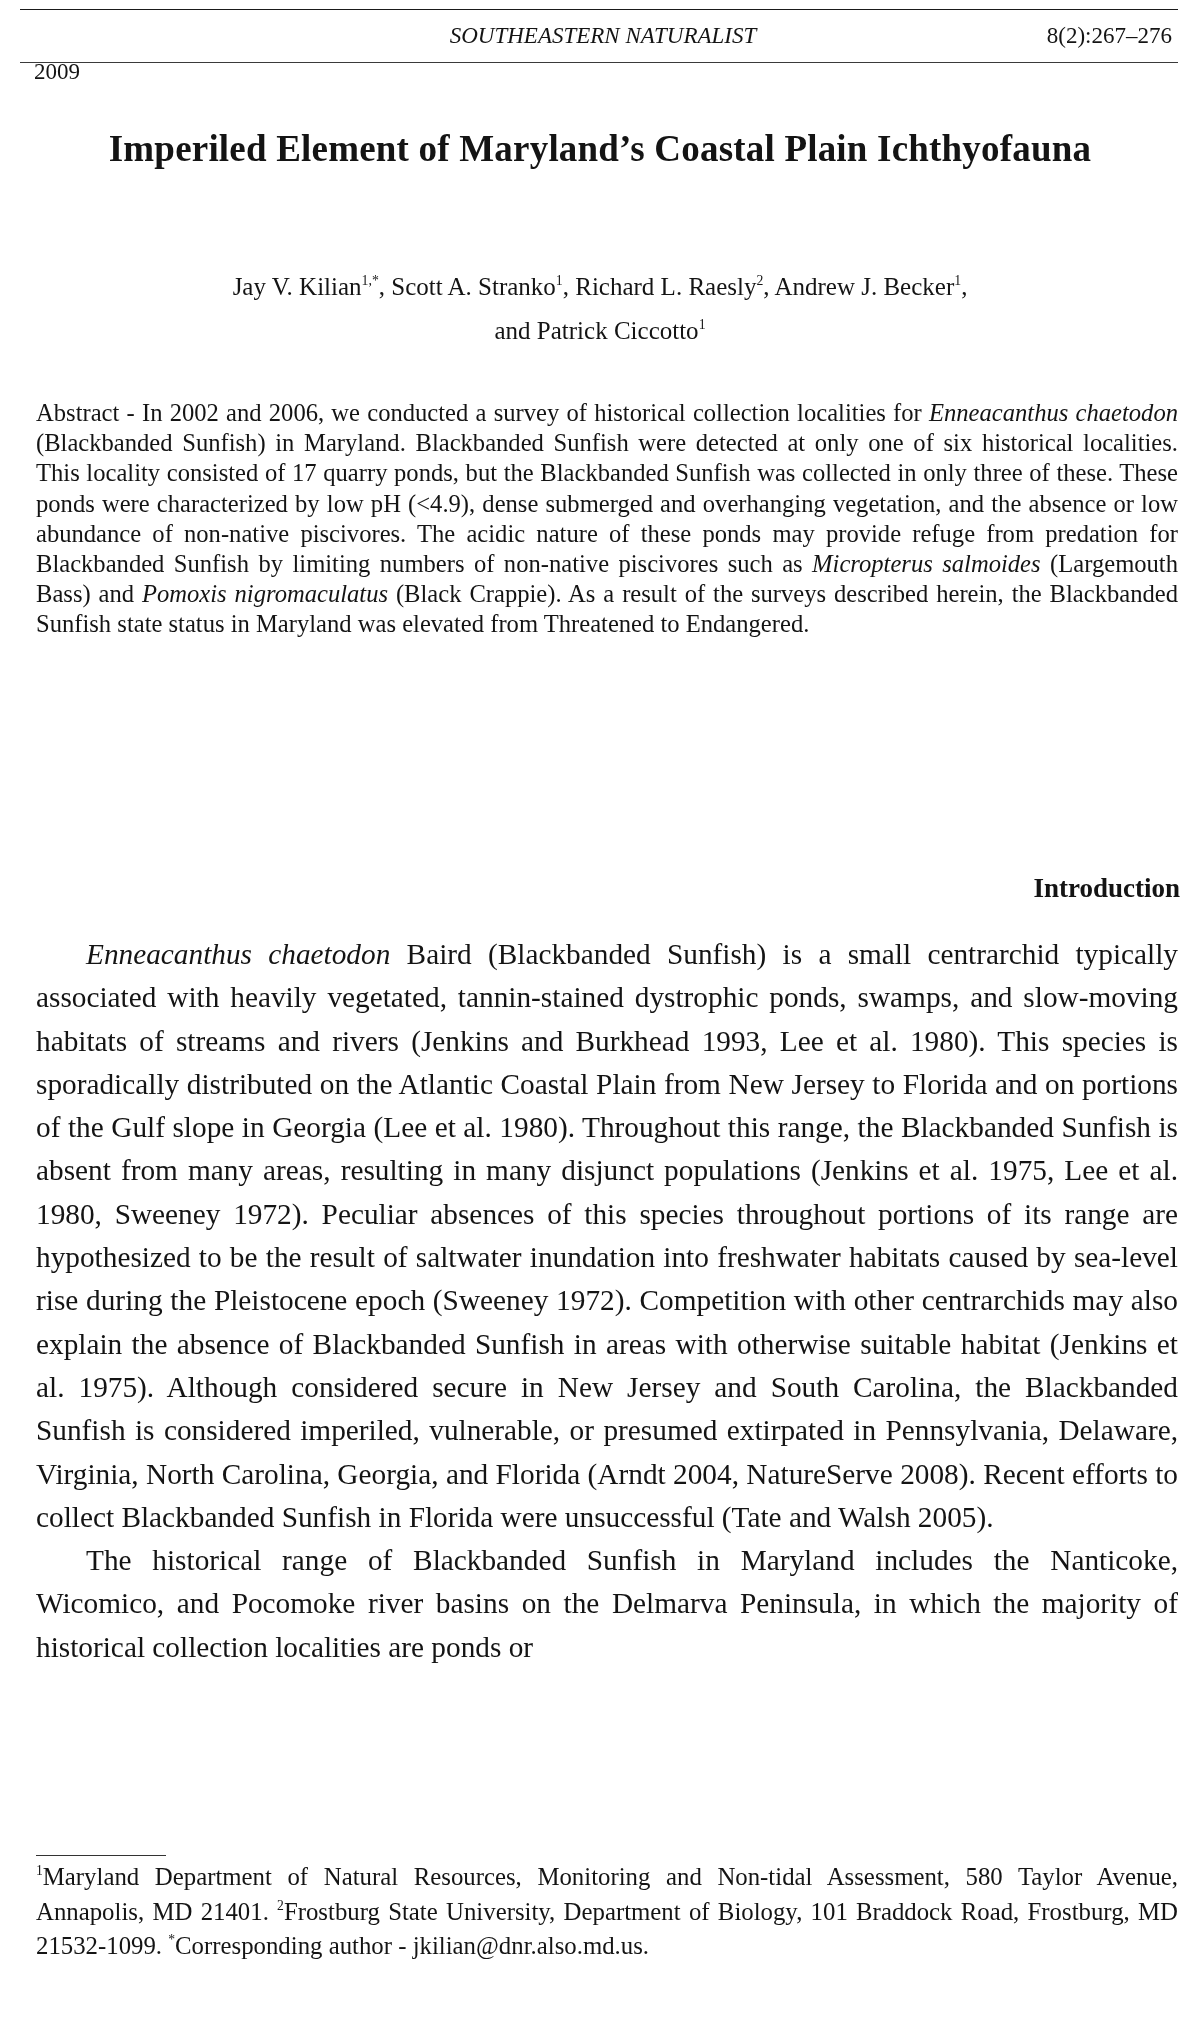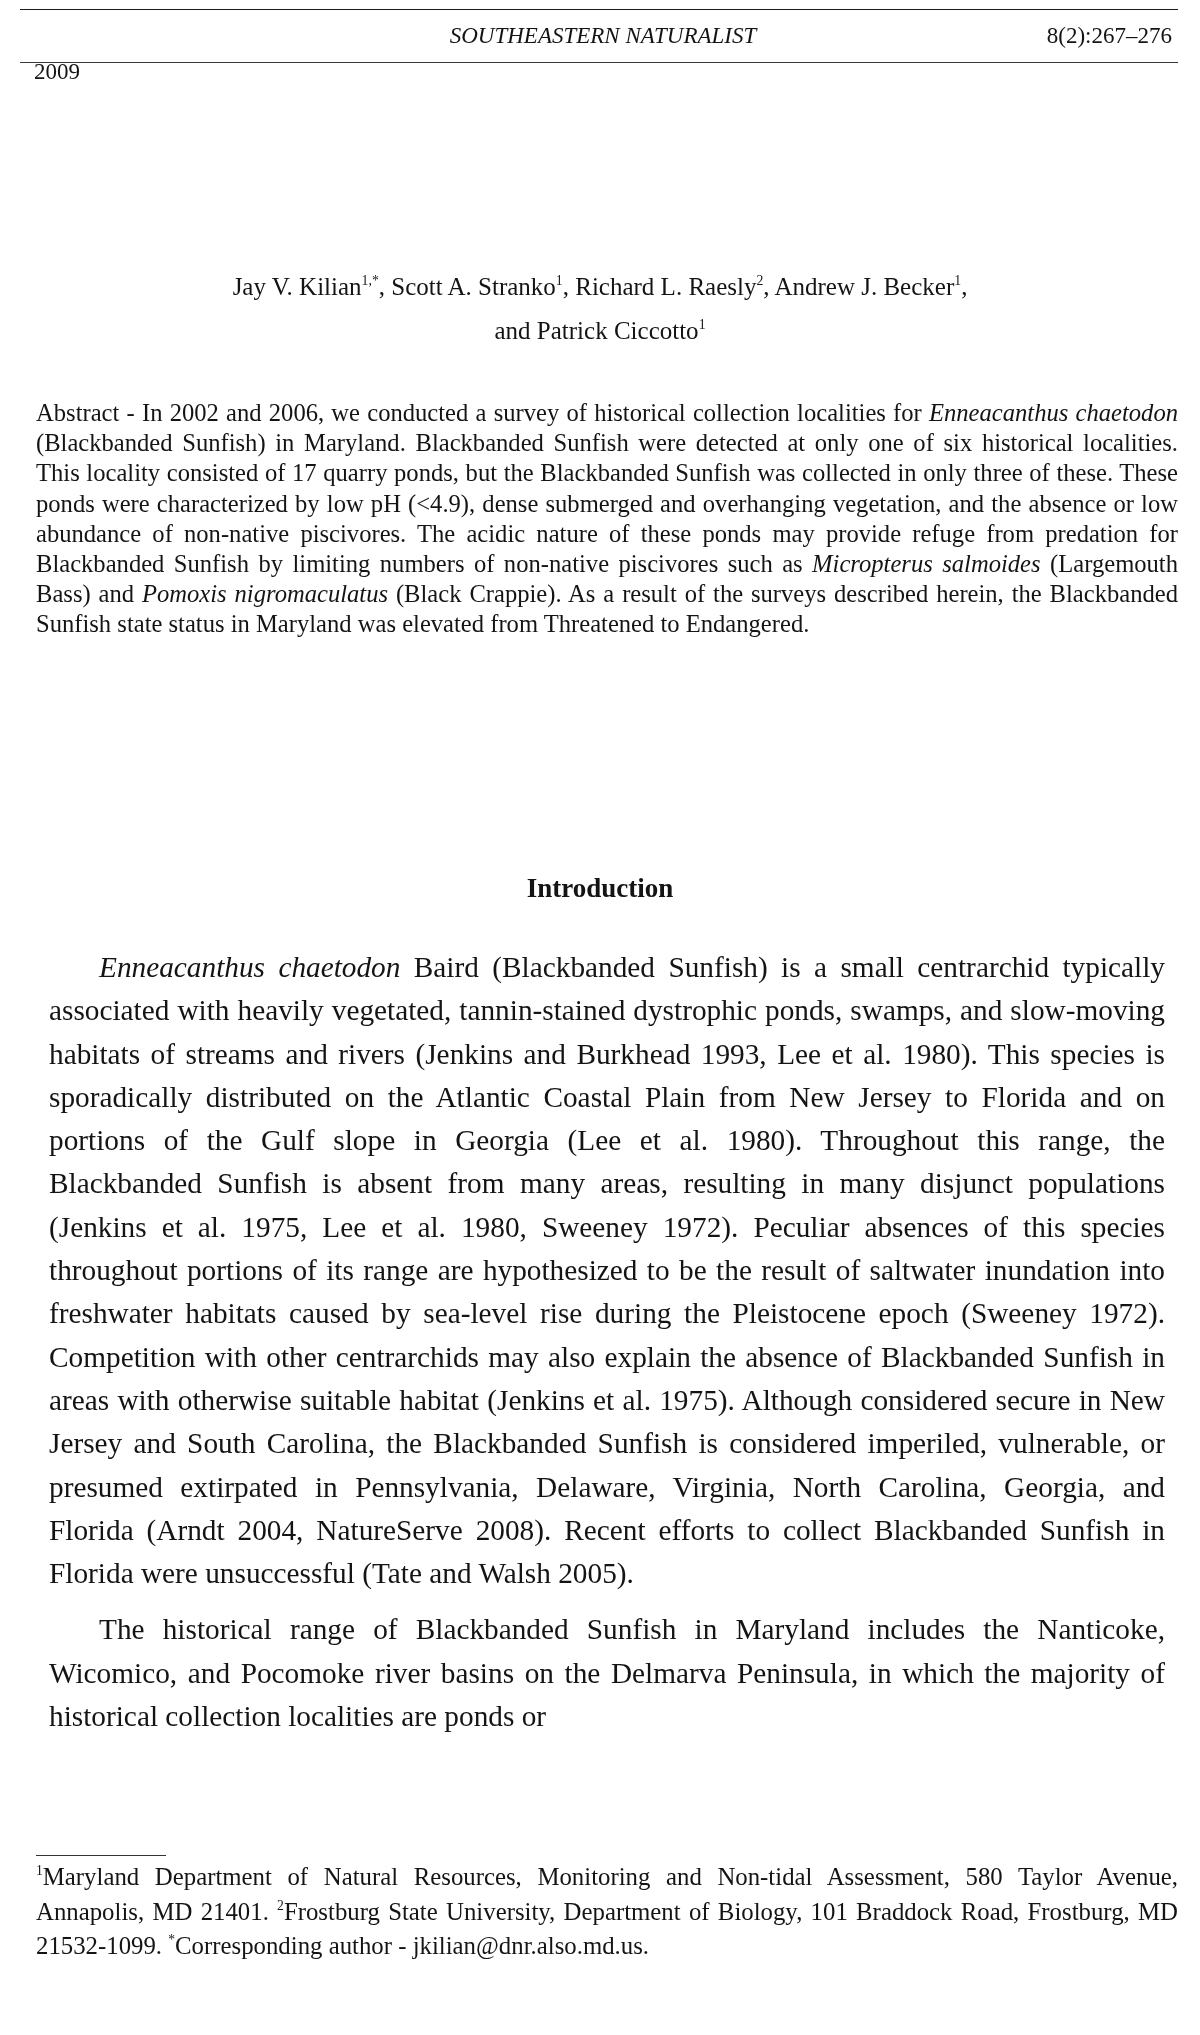--- a/index.html
+++ b/index.html
@@ -30,49 +30,50 @@
   }
   sup { font-size: 0.55em; vertical-align: 0.75em; line-height: 0; }
 
   .abstract {
     position: absolute; top: 398px; left: 36px; width: 1142px;
     font-size: 24.6px; line-height: 30.2px; text-align: justify;
   }
   .abstract .label { font-weight: normal; }
 
   .section-heading {
-    position: absolute; top: 868px; left: 20px; width: 1160px; text-align: center;
+    position: absolute; top: 868px; left: 20px; width: 1160px; text-align: right;
     font-size: 27px; font-weight: bold; line-height: 40px;
   }
 
   .body-text {
     position: absolute; top: 933px; left: 36px; width: 1142px;
     font-size: 29.3px; line-height: 43.3px; text-align: justify;
   }
-  .body-text p { margin: 13px; text-indent: 50px; font-family: Liberation Serif, serif; }
+  .body-text p { margin: 0; text-indent: 50px; font-family: Liberation Serif, serif; }
   .body-text i { font-style: italic; }
 
   .footnote-rule { position: absolute; top: 1855px; left: 36px; width: 130px; border-top: 1.5px solid #333; }
   .footnotes {
     position: absolute; top: 1860px; left: 36px; width: 1142px;
     font-size: 24.8px; line-height: 34.5px; text-align: justify;
   }
 </style>
 </head>
 <body>
 
 <div class="rule top"></div>
 <div class="running-head">
   <span class="year">2009</span>
   <span class="journal">SOUTHEASTERN NATURALIST</span>
   <span class="pages">8(2):267–276</span>
 </div>
 <div class="rule bottom"></div>
 
 <div class="title">
+  <div>Imperiled Element of Maryland’s Coastal Plain Ichthyofauna</div>
 </div>
 
 <div class="authors">
   <div>
     <span>Jay V. Kilian</span><sup>1,*</sup><span>, </span><span>Scott A. Stranko</span><sup>1</sup><span>, </span><span>Richard L. Raesly</span><sup>2</sup><span>, </span><span>Andrew J. Becker</span><sup>1</sup><span>,</span>
   </div>
   <div>
     <span>and Patrick Ciccotto</span><sup>1</sup>
   </div>
 </div>

